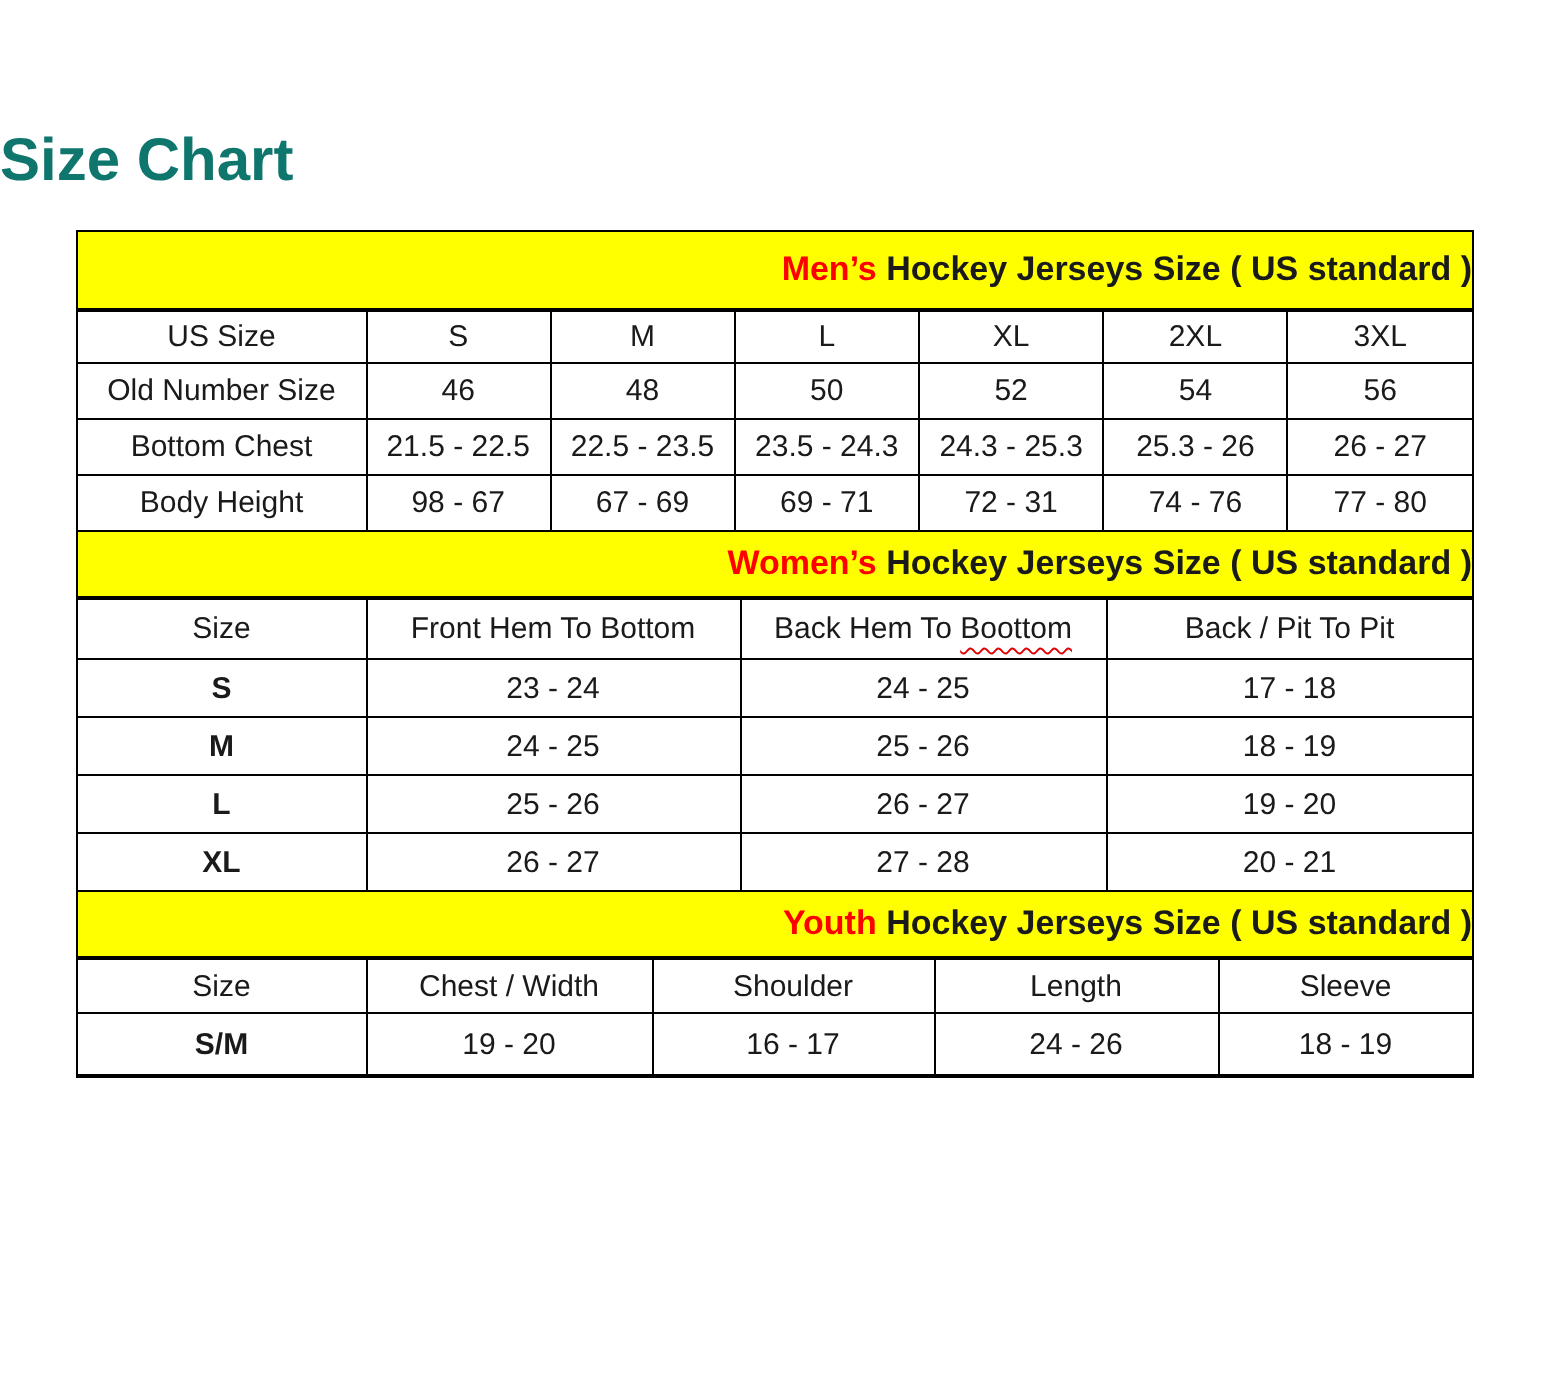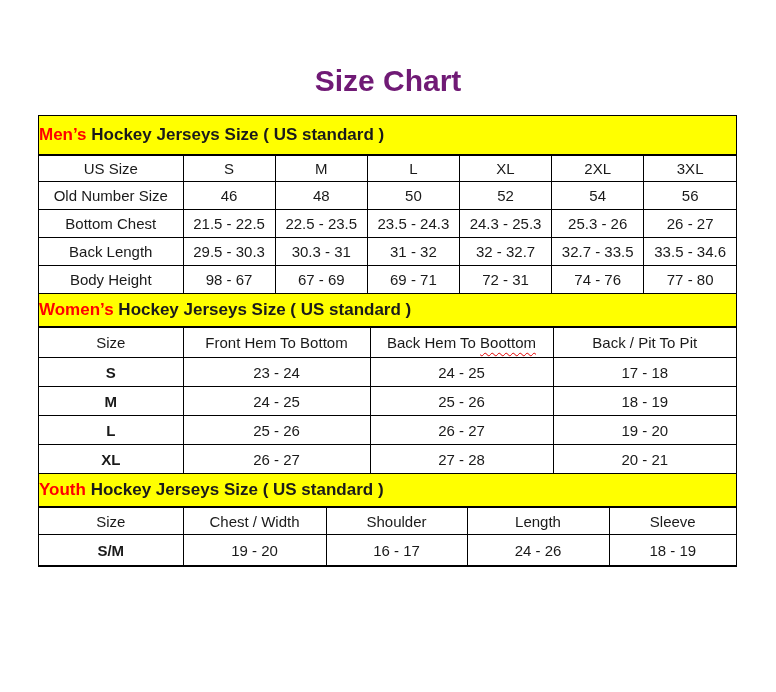--- a/index.html
+++ b/index.html
@@ -12,35 +12,34 @@
   .page {
     position: relative;
     width: 776px;
     height: 692px;
     background: #ffffff;
     overflow: hidden;
   }
   .title {
     padding-top: 64px;
     width: 776px;
-    text-align: center;
     font-size: 30px;
     font-weight: 700;
-    color: #701a75;
+    color: #0f766e;
     letter-spacing: 0px;
   }
   .chart-wrap {
     margin: 17px 0 0 38px;
     width: 699px;
     border: 1.5px solid #000000;
     box-sizing: border-box;
   }
   .band {
     background: #ffff00;
-    text-align: left;
+    text-align: right;
     font-weight: 700;
     font-size: 17px;
     color: #1a1a1a;
     border-bottom: 2px solid #000000;
     line-height: 38px;
     height: 38px;
     overflow: hidden;
   }
   .band.short { height: 32px; line-height: 32px; }
   .band .accent { color: #ff0000; }
@@ -123,29 +122,20 @@
         <tr>
           <td class="rowlbl">Bottom Chest</td>
           <td>21.5 - 22.5</td>
           <td>22.5 - 23.5</td>
           <td>23.5 - 24.3</td>
           <td>24.3 - 25.3</td>
           <td>25.3 - 26</td>
           <td>26 - 27</td>
         </tr>
         <tr>
-          <td class="rowlbl">Back Length</td>
-          <td>29.5 - 30.3</td>
-          <td>30.3 - 31</td>
-          <td>31 - 32</td>
-          <td>32 - 32.7</td>
-          <td>32.7 - 33.5</td>
-          <td>33.5 - 34.6</td>
-        </tr>
-        <tr>
           <td class="rowlbl">Body Height</td>
           <td>98 - 67</td>
           <td>67 - 69</td>
           <td>69 - 71</td>
           <td>72 - 31</td>
           <td>74 - 76</td>
           <td>77 - 80</td>
         </tr>
       </tbody>
     </table>

